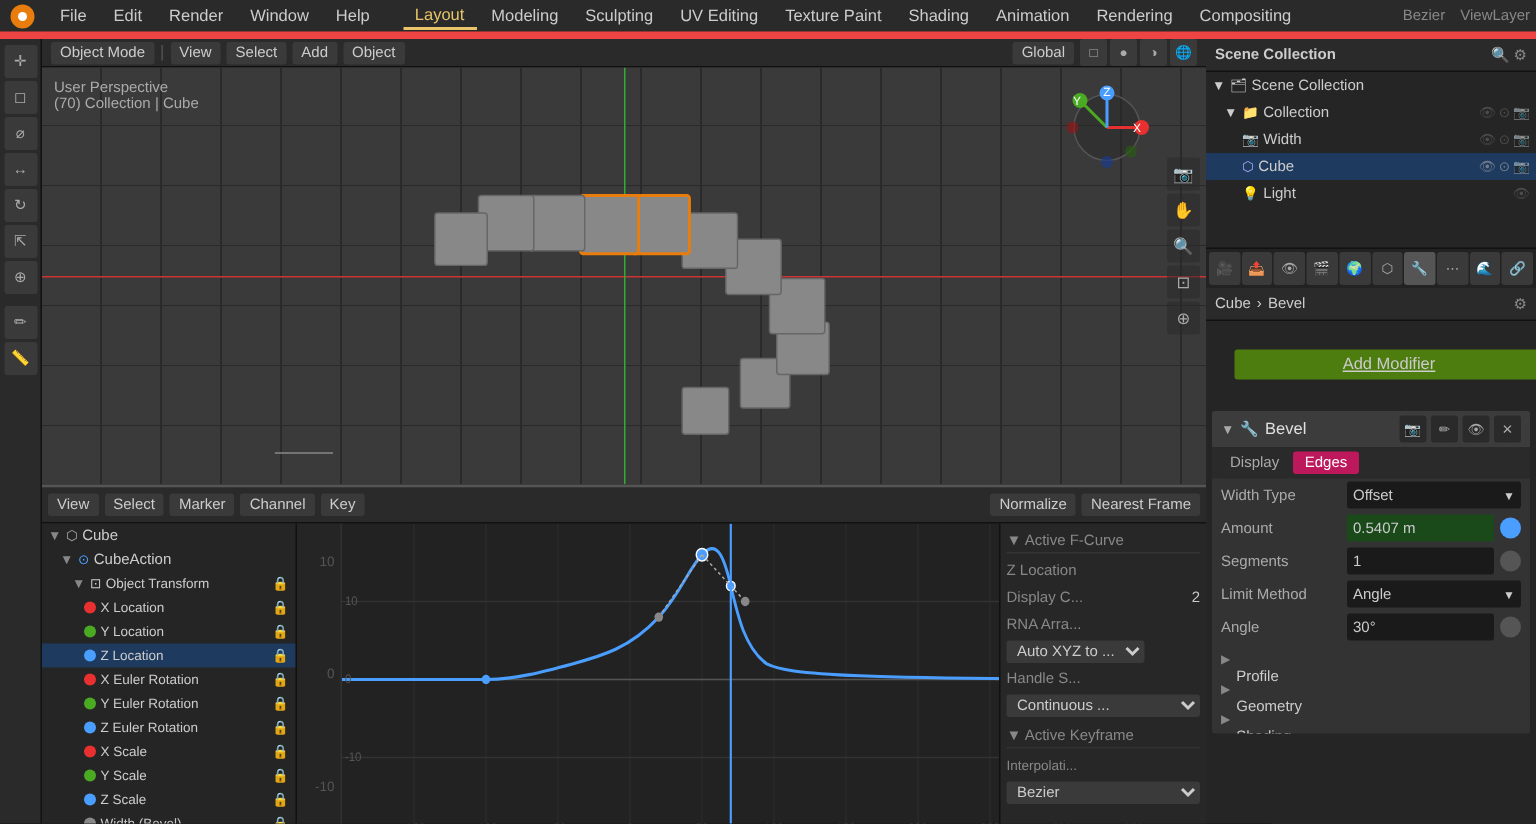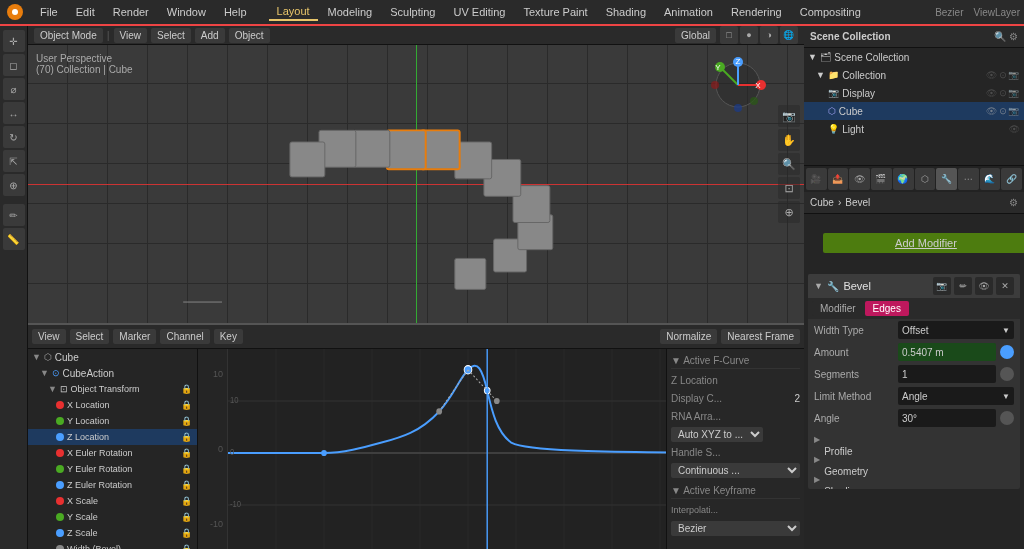--- a/index.html
+++ b/index.html
@@ -4,21 +4,21 @@
   <style>
     * { margin: 0; padding: 0; box-sizing: border-box; }
     body { width: 1024px; height: 549px; overflow: hidden; background: #1a1a1a; font-family: 'Segoe UI', sans-serif; font-size: 11px; color: #ccc; }
 
     
     #top-menubar {
       height: 26px;
       background: #2a2a2a;
       display: flex;
       align-items: center;
-      border-bottom: 2px solid #ef4444;
+      border-bottom: 5px solid #ef4444;
       gap: 2px;
       padding: 0 4px;
     }
     .menu-item {
       padding: 2px 8px;
       cursor: pointer;
       color: #ccc;
       font-size: 11px;
     }
     .blender-logo { width: 22px; height: 22px; margin-right: 4px; display: flex; align-items: center; justify-content: center; }
@@ -785,21 +785,21 @@
         <span style="font-size:9px">📁</span>
         <span style="font-size:10px;color:#ccc">Collection</span>
         <div class="outliner-icons">
           <span style="font-size:9px;color:#666">👁</span>
           <span style="font-size:9px;color:#666">⊙</span>
           <span style="font-size:9px;color:#666">📷</span>
         </div>
       </div>
       <div class="outliner-item" style="padding-left:24px">
         <span style="font-size:9px;color:#aaaaff">📷</span>
-        <span style="font-size:10px;color:#ccc">Display</span>
+        <span style="font-size:10px;color:#ccc">Width</span>
         <div class="outliner-icons">
           <span style="font-size:9px;color:#666">👁</span>
           <span style="font-size:9px;color:#666">⊙</span>
           <span style="font-size:9px;color:#666">📷</span>
         </div>
       </div>
       <div class="outliner-item selected" style="padding-left:24px">
         <span style="font-size:9px;color:#aaaaff">⬡</span>
         <span style="font-size:10px;color:#ccc">Cube</span>
         <div class="outliner-icons">
@@ -851,21 +851,21 @@
           <span class="modifier-name">Bevel</span>
           <div class="modifier-icons">
             <div class="mod-icon-btn">📷</div>
             <div class="mod-icon-btn">✏</div>
             <div class="mod-icon-btn">👁</div>
             <div class="mod-icon-btn">✕</div>
           </div>
         </div>
 
         <div style="display:flex;gap:1px;padding:3px 4px;background:#2a2a2a">
-          <div class="mod-tab">Modifier</div>
+          <div class="mod-tab">Display</div>
           <div class="mod-tab active">Edges</div>
         </div>
 
         <div class="prop-row">
           <span class="prop-label">Width Type</span>
           <div class="prop-value" style="cursor:pointer">
             <span>Offset</span>
             <span style="margin-left:auto;font-size:8px">▼</span>
           </div>
         </div>

